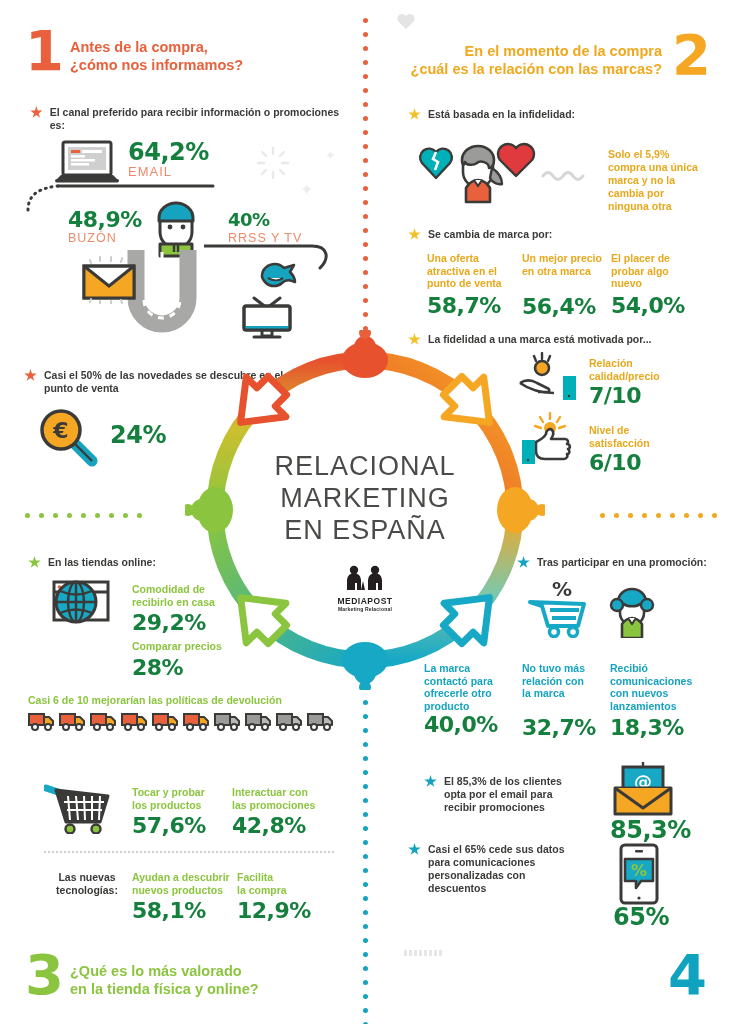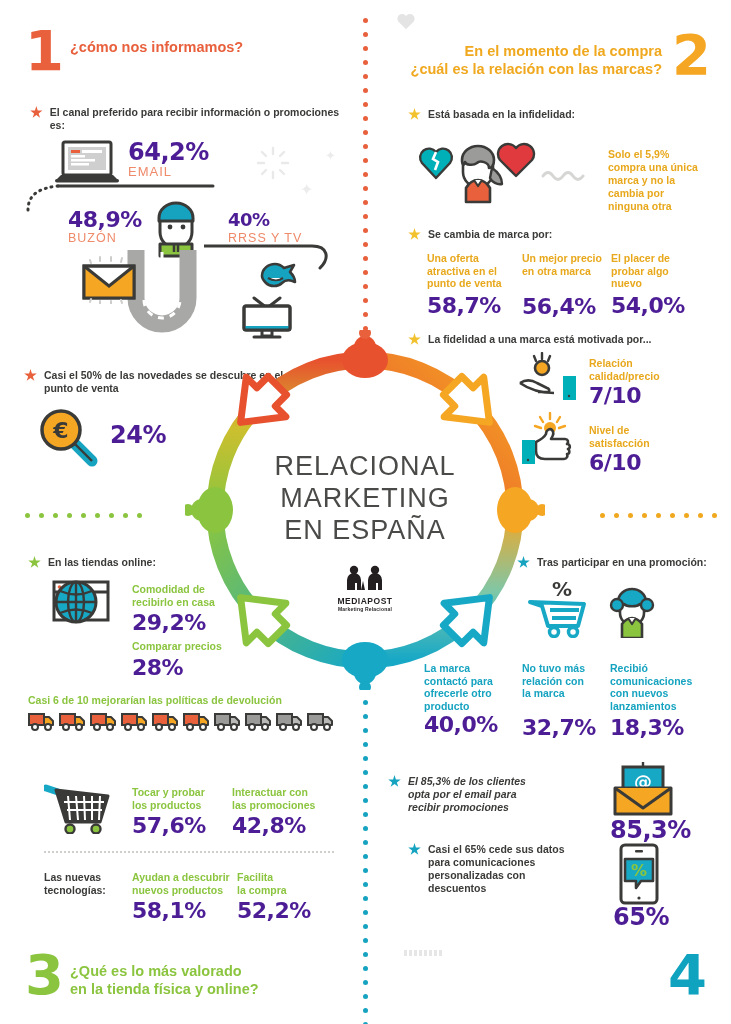--- a/index.html
+++ b/index.html
@@ -47,32 +47,32 @@
   .star-teal{background:#15a3c0;}
 
   .bullet-row{display:flex;align-items:flex-start;gap:7px;}
   .bullet-txt{
     font-size:10.5px;font-weight:bold;line-height:13px;color:#3a3a38;
     font-family:"Liberation Sans",sans-serif;padding-top:0px;
   }
 
   
   .pct{
-    font-weight:bold;font-size:22px;line-height:24px;color:#4c1d95;
+    font-weight:bold;font-size:22px;line-height:24px;color:#15803d;
     font-family:"DejaVu Sans","Liberation Sans",sans-serif;letter-spacing:-0.5px;
   }
   .lbl{
     font-size:10.5px;line-height:12.5px;font-weight:bold;
     font-family:"Liberation Sans",sans-serif;
   }
   .lbl-orange{color:#ef8a6a;}
   .lbl-yellow{color:#e8a81c;}
   .lbl-green{color:#8bc53f;}
   .lbl-teal{color:#15a3c0;}
-  .lbl-dark{color:#3a3a38;}
+  .lbl-dark{color:#3a3a38;text-align:center;}
 
   
   .vdots{
     position:absolute;width:5px;
   }
   .dot{width:5px;height:5px;border-radius:50%;margin-bottom:9px;}
   .hdots{position:absolute;height:5px;display:flex;gap:9px;}
   .hdot{width:5px;height:5px;border-radius:50%;}
   .dashline{
     position:absolute;border-top:2px dotted #cfcfcb;
@@ -178,20 +178,21 @@
       <div class="hdot" style="background: rgb(240, 168, 30);"></div>
       <div class="hdot" style="background: rgb(240, 168, 30);"></div>
     </div>
 
   <svg class="heart-deco" style="left:396px;top:12px;" viewBox="0 0 24 22">
     <path d="M12 21 L2.5 11.5 A5.5 5.5 0 0 1 12 5 A5.5 5.5 0 0 1 21.5 11.5 Z" fill="#e4e4e4"></path>
   </svg>
 
   <div class="abs bignum num-orange" style="left:25px;top:26px;">1</div>
   <div class="abs sec-title t-orange" style="left:70px;top:38px;">
+    <div>Antes de la compra,</div>
     <div>¿cómo nos informamos?</div>
   </div>
 
   <div class="abs bullet-row" style="left:30px;top:106px;width:320px;">
     <span class="star star-orange"></span>
     <span class="bullet-txt">El canal preferido para recibir información o promociones es:</span>
   </div>
 
   <svg class="abs" style="left:55px;top:138px;" width="70" height="50" viewBox="0 0 70 50">
     <rect x="8" y="4" width="48" height="33" rx="2" fill="#fff" stroke="#3a3a38" stroke-width="3"></rect>
@@ -645,21 +646,21 @@
       <div>Ayudan a descubrir</div>
       <div>nuevos productos</div>
     </div>
     <div class="pct" style="margin-top:3px;">58,1%</div>
   </div>
   <div class="abs" style="left:237px;top:871px;">
     <div class="lbl lbl-green">
       <div>Facilita</div>
       <div>la compra</div>
     </div>
-    <div class="pct" style="margin-top:3px;">52,2%</div>
+    <div class="pct" style="margin-top:3px;">12,9%</div>
   </div>
 
   <div class="abs bignum num-green" style="left:25px;top:950px;">3</div>
   <div class="abs sec-title t-green" style="left:70px;top:962px;">
     <div>¿Qué es lo más valorado</div>
     <div>en la tienda física y online?</div>
   </div>
 
   <div class="abs bullet-row" style="left:517px;top:556px;width:220px;">
     <span class="star star-teal"></span>
@@ -704,21 +705,21 @@
   <div class="abs" style="left:610px;top:662px;width:92px;">
     <div class="lbl lbl-teal">
       <div>Recibió</div>
       <div>comunicaciones</div>
       <div>con nuevos</div>
       <div>lanzamientos</div>
     </div>
     <div class="pct" style="margin-top:4px;">18,3%</div>
   </div>
 
-  <div class="abs bullet-row" style="left:388px;top:775px;width:190px;font-style:italic;">
+  <div class="abs bullet-row" style="left:424px;top:775px;width:190px;">
     <span class="star star-teal"></span>
     <span class="bullet-txt">
       <span>El 85,3% de los clientes</span><br>
       <span>opta por el email para</span><br>
       <span>recibir promociones</span>
     </span>
   </div>
 
   <svg class="abs" style="left:612px;top:762px;" width="62" height="56" viewBox="0 0 62 56">
     <line x1="31" y1="0" x2="31" y2="6" stroke="#3a3a38" stroke-width="2.4"></line>

